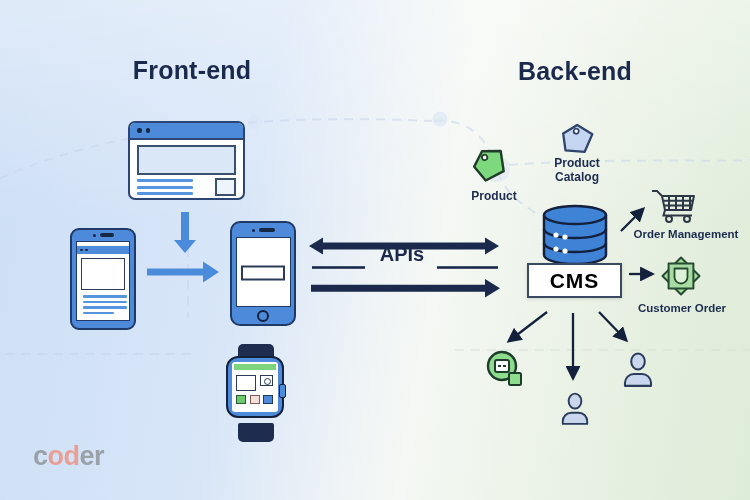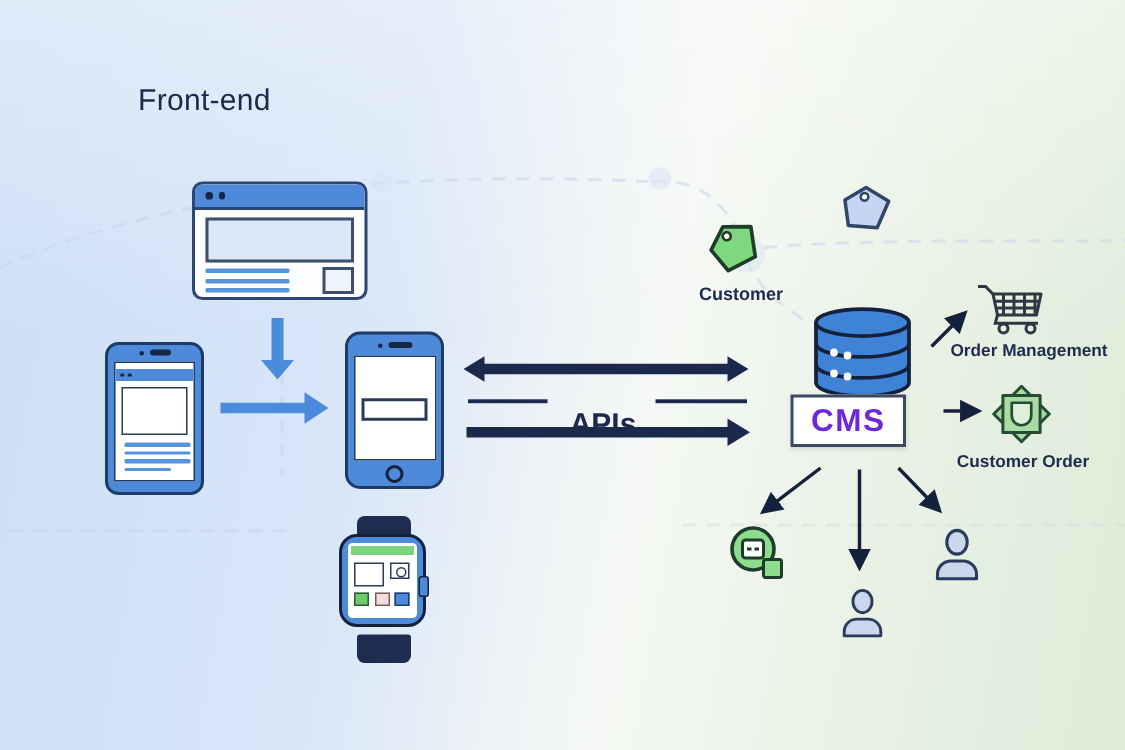--- a/index.html
+++ b/index.html
@@ -4,21 +4,21 @@
 <style>
   html,body{margin:0;padding:0;}
   body{font-family:"Liberation Sans",sans-serif;}
   .canvas{
     position:relative;width:750px;height:500px;overflow:hidden;
     background:
       linear-gradient(180deg, rgba(255,255,255,.35) 0%, rgba(255,255,255,0) 45%),
       linear-gradient(100deg,#cddff5 0%,#d8e6f8 34%,#eef3f6 50%,#f5f8f4 58%,#e9f1e4 78%,#ddecd8 100%);
   }
   .abs{position:absolute;}
-  .section-title{font-size:20px;font-weight:normal;color:#1b2a4c;letter-spacing:.2px;}
+  .section-title{font-size:25px;font-weight:bold;color:#1b2a4c;text-align:center;letter-spacing:.2px;}
   .small-label{font-size:12px;font-weight:600;color:#1d2c4e;text-align:center;line-height:1.18;}
   .tiny-label{font-size:11.5px;font-weight:600;color:#1d2c4e;text-align:center;}
 
   
   .browser{width:117px;height:79px;background:#fdfeff;border:2.5px solid #2c4574;border-radius:7px;overflow:hidden;box-sizing:border-box;}
   .browser-bar{height:15px;background:#4d8ad9;border-bottom:2px solid #2c4574;display:flex;align-items:center;padding-left:7px;gap:4px;}
   .dot{width:4.5px;height:4.5px;border-radius:50%;background:#152743;}
   .browser-hero{margin:5px 7px 0;height:26px;border:2px solid #3c4f6d;background:#d9e7f7;}
   .b-lines{position:absolute;left:7px;top:56px;display:flex;flex-direction:column;gap:3.5px;}
   .b-line{height:3px;background:#5694dd;border-radius:1px;}
@@ -55,23 +55,23 @@
   .w-img{width:20px;height:16px;border:1.5px solid #2c3c58;background:#fff;box-sizing:border-box;}
   .w-cam{width:13px;height:11px;border:1.5px solid #2c3c58;box-sizing:border-box;position:relative;background:#fff;}
   .w-cam:after{content:"";position:absolute;left:3px;top:2px;width:5px;height:5px;border:1.2px solid #2c3c58;border-radius:50%;}
   .w-squares{display:flex;gap:3.5px;margin:4px 0 0 4px;}
   .w-sq{width:10px;height:9px;box-sizing:border-box;}
   .w-sq.g{background:#6cc96c;border:1.5px solid #2c5a34;}
   .w-sq.p{background:#f2dedb;border:1.5px solid #7d5a5a;}
   .w-sq.b{background:#4d8ad9;border:1.5px solid #1f3a66;}
 
   .apis-label{font-size:20px;font-weight:bold;color:#1b2a4c;text-align:center;}
-  .cms-box{width:77px;height:35px;background:#fff;border:2.5px solid #3a4a63;box-sizing:border-box;
+  .cms-box{width:95px;height:35px;background:#fff;border:2.5px solid #3a4a63;box-sizing:border-box;
            display:flex;align-items:center;justify-content:center;font-size:21px;font-weight:bold;
-           color:#6d28d9;letter-spacing:1px;box-shadow:0 1px 3px rgba(20,33,60,.15);}
+           color:#000000;letter-spacing:1px;box-shadow:0 1px 3px rgba(20,33,60,.15);}
 
   .logo{font-size:27px;font-weight:bold;letter-spacing:-.5px;}
   .lg{color:#9aa1a9;} .ls{color:#e89f95;}
   .overlay{position:absolute;left:0;top:0;pointer-events:none;}
   .z1{z-index:1;} .z2{z-index:2;position:absolute;}
 </style>
 </head>
 <body>
 
 <div class="canvas">
@@ -86,20 +86,21 @@
       <path d="M455,350 H760" stroke="#d6e2d6"></path>
       <path d="M188,248 V318"></path>
     </g>
     <circle cx="255" cy="122" r="7" fill="#d9e4f4" opacity="0.55"></circle>
     <circle cx="440" cy="119" r="7.5" fill="#d9e4f4" opacity="0.6"></circle>
     <circle cx="497" cy="169" r="13" fill="#dce6f2" opacity="0.55"></circle>
     <circle cx="765" cy="300" r="12" fill="#e3ecdf" opacity="0.5"></circle>
   </svg>
 
   <div class="abs section-title" style="left:92px;top:56px;width:200px;">Front-end</div>
+  <div class="abs section-title" style="left:475px;top:57px;width:200px;">Back-end</div>
 
   <svg class="overlay z1" width="750" height="500">
     <defs>
       <marker id="ah" viewBox="0 0 10 10" refX="8" refY="5" markerWidth="6.5" markerHeight="6.5" orient="auto-start-reverse">
         <path d="M0,0 L10,5 L0,10 z" fill="#14213c"></path>
       </marker>
     </defs>
 
     <g fill="#4b8bdb">
       <polygon points="181,212 189,212 189,240 196,240 185,253 174,240 181,240"></polygon>
@@ -181,21 +182,21 @@
           </div>
         <div class="w-squares">
           <div class="w-sq g"></div>
             <div class="w-sq p"></div>
             <div class="w-sq b"></div>
         </div>
       </div>
     </div>
   </div>
 
-  <div class="abs z2 apis-label" style="left:352px;top:272px;width:100px;">APIs</div>
+  <div class="abs z2 apis-label" style="left:352px;top:243px;width:100px;">APIs</div>
 
   <div class="abs z2" style="left:539px;top:203px;">
     <svg width="72" height="66" viewBox="0 0 72 66">
       <g stroke="#14213c" stroke-width="2.5" fill="#3f83d6">
         <path d="M5,12 V52 a31,9 0 0 0 62,0 V12"></path>
         <path d="M5,26 a31,9 0 0 0 62,0" fill="none"></path>
         <path d="M5,40 a31,9 0 0 0 62,0" fill="none"></path>
         <ellipse cx="36" cy="12" rx="31" ry="9"></ellipse>
       </g>
       <g fill="#fff">
@@ -208,28 +209,29 @@
   </div>
 
   <div class="abs z2 cms-box" style="left:527px;top:263px;">CMS</div>
 
   <div class="abs z2" style="left:471px;top:146px;transform:rotate(-18deg);">
     <svg width="40" height="40" viewBox="0 0 36 36">
       <path d="M4,14 L15,3 L31,8 L28,26 L10,29 Z" fill="#7ed97e" stroke="#213d2a" stroke-width="2.2" stroke-linejoin="round"></path>
       <circle cx="15.5" cy="9" r="2.4" fill="#fff" stroke="#213d2a" stroke-width="1.6"></circle>
     </svg>
   </div>
-  <div class="abs z2 small-label" style="left:462px;top:189px;width:64px;">Customer</div>
+  <div class="abs z2 small-label" style="left:462px;top:189px;width:64px;">Product</div>
 
   <div class="abs z2" style="left:557px;top:122px;transform:rotate(14deg);">
     <svg width="38" height="38" viewBox="0 0 36 36">
       <path d="M4,14 L15,3 L31,8 L28,26 L10,29 Z" fill="#c5d6f2" stroke="#31456b" stroke-width="2.2" stroke-linejoin="round"></path>
       <circle cx="15.5" cy="9" r="2.4" fill="#fff" stroke="#31456b" stroke-width="1.6"></circle>
     </svg>
   </div>
+  <div class="abs z2 small-label" style="left:540px;top:156px;width:74px;">Product Catalog</div>
 
   <div class="abs z2" style="left:650px;top:188px;">
     <svg width="48" height="36" viewBox="0 0 48 36" fill="none" stroke="#2c3845" stroke-width="2">
       <path d="M2,3 h5 l5,5"></path>
       <path d="M12,8 H44 L41,22 H15 Z" stroke-linejoin="round"></path>
       <path d="M19,8 V22 M26,8 V22 M33,8 V22 M40,8 V21"></path>
       <path d="M13.5,12.8 H42.5 M14.5,17.4 H41.5"></path>
       <path d="M15,22 L13.5,27.5 H42"></path>
       <circle cx="19" cy="31" r="3"></circle>
         <circle cx="37" cy="31" r="3"></circle>
@@ -265,14 +267,17 @@
     </svg>
   </div>
 
   <div class="abs z2" style="left:621px;top:351px;">
     <svg width="34" height="38" viewBox="0 0 30 32">
       <ellipse cx="15" cy="8.5" rx="6" ry="7" fill="#c9d6ec" stroke="#2a3b5c" stroke-width="1.8"></ellipse>
       <path d="M3.5,30 v-2.5 a8,8 0 0 1 8,-8 h7 a8,8 0 0 1 8,8 V30 Z" fill="#c9d6ec" stroke="#2a3b5c" stroke-width="1.8" stroke-linejoin="round"></path>
     </svg>
   </div>
 
+  <div class="abs z2 logo" style="left:33px;top:441px;">
+    <span class="lg">c</span><span class="ls">od</span><span class="lg">er</span>
+  </div>
 
 </div>
 
 </body></html>

